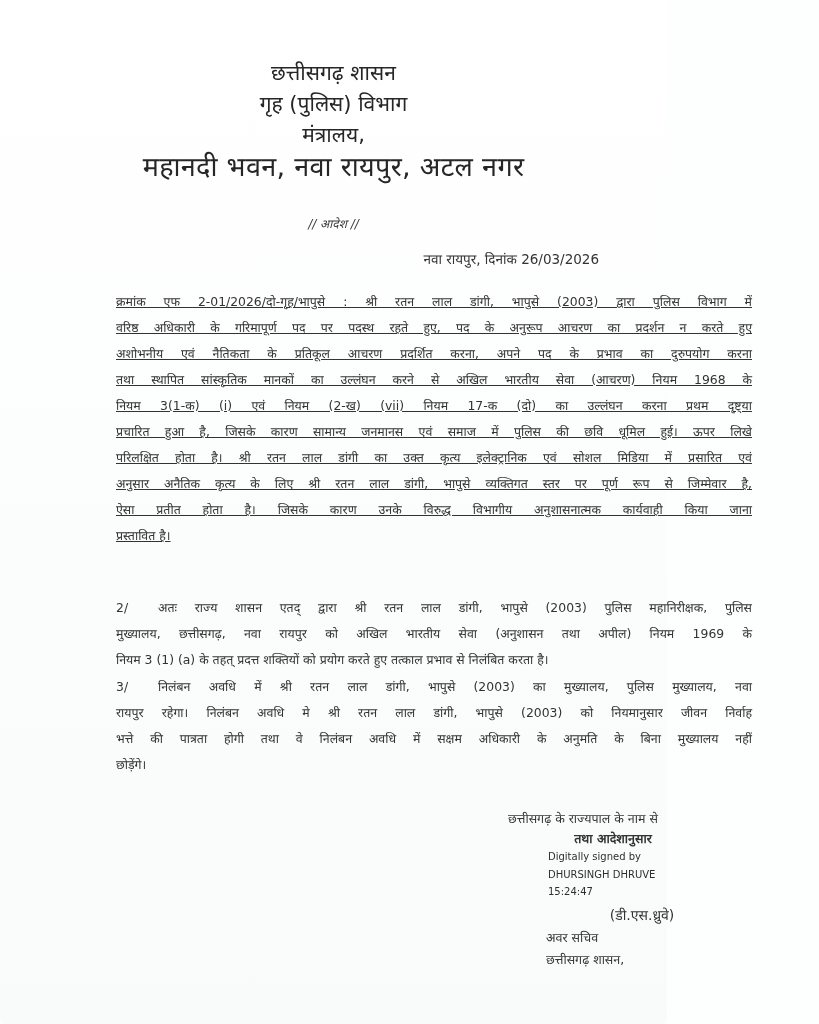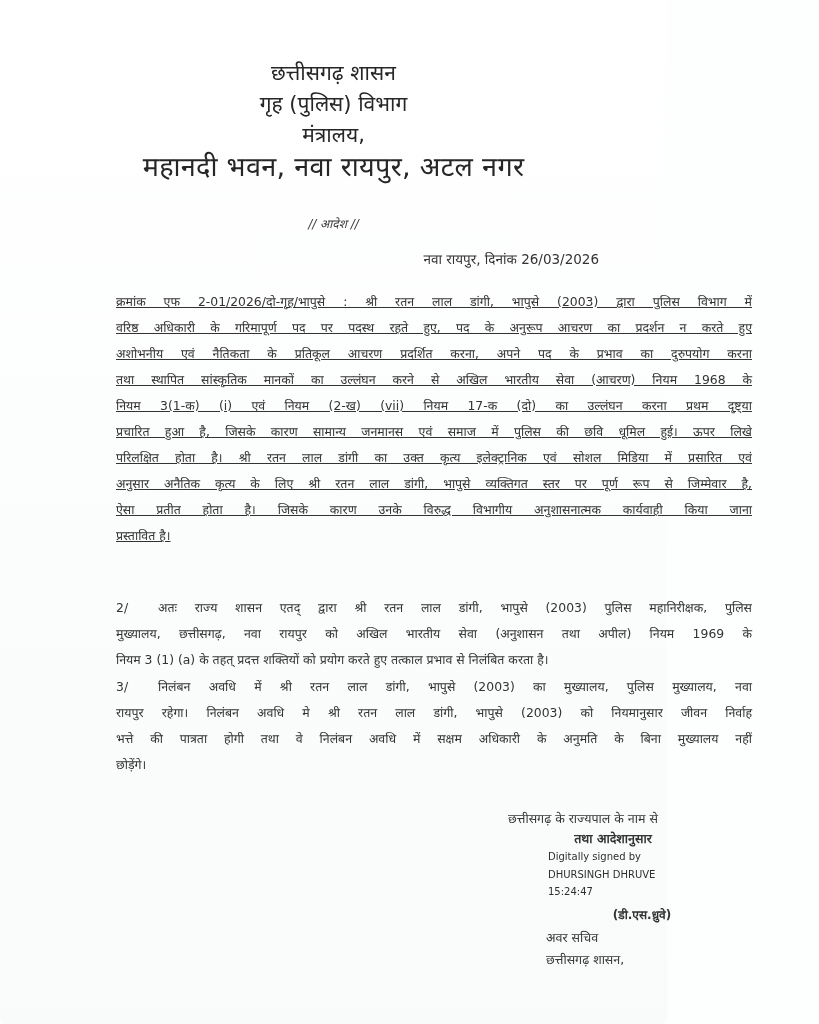--- a/index.html
+++ b/index.html
@@ -46,21 +46,21 @@
     color: #333;
     margin-top: 8px;
   }
   .sig-hi { font-size: 12.5px; line-height: 22px; display: block; text-align: center; }
   .sig-hi.first { text-align: left; }
   .dsig {
     display: block; font-family: "DejaVu Sans", sans-serif;
     font-size: 10px; line-height: 17.5px; color: #2e2e2e;
     padding-left: 40px;
   }
-  .sig-name { display: block; text-align: center; font-size: 12px; font-weight: bold; line-height: 24px; margin-left: 38px; margin-top: 2px; }
+  .sig-name { display: block; text-align: center; font-size: 14px; font-weight: normal; line-height: 24px; margin-left: 38px; margin-top: 2px; }
   .sig-desig { display: block; font-size: 12.5px; line-height: 22px; margin-left: 38px; }
 </style>
 </head>
 <body>
 
 <div class="page">
 
   <div class="header">
     <span class="line">छत्तीसगढ़ शासन</span>
     <span class="line">गृह (पुलिस) विभाग</span>

